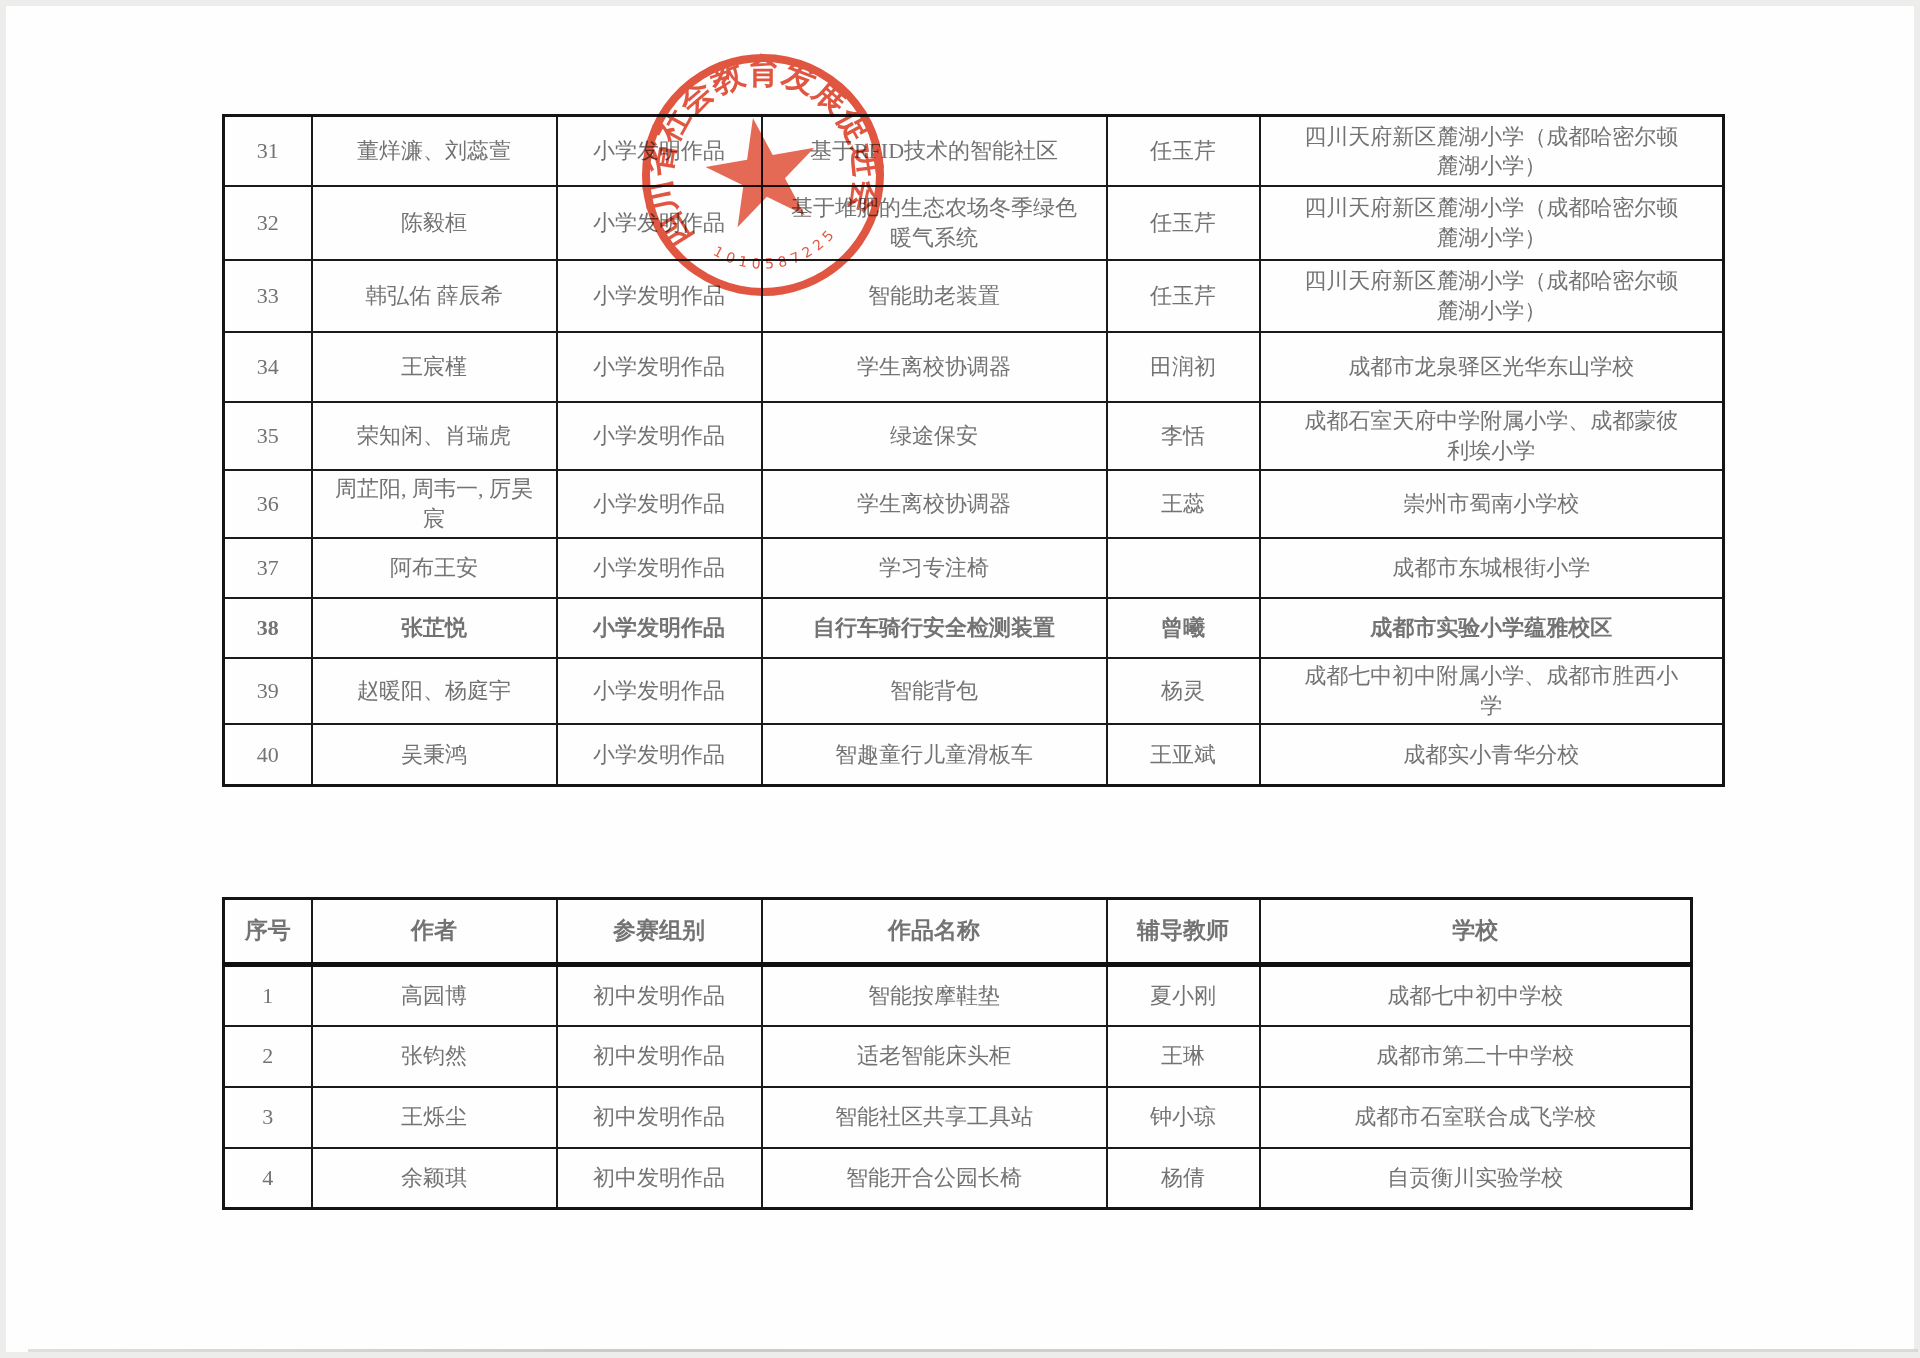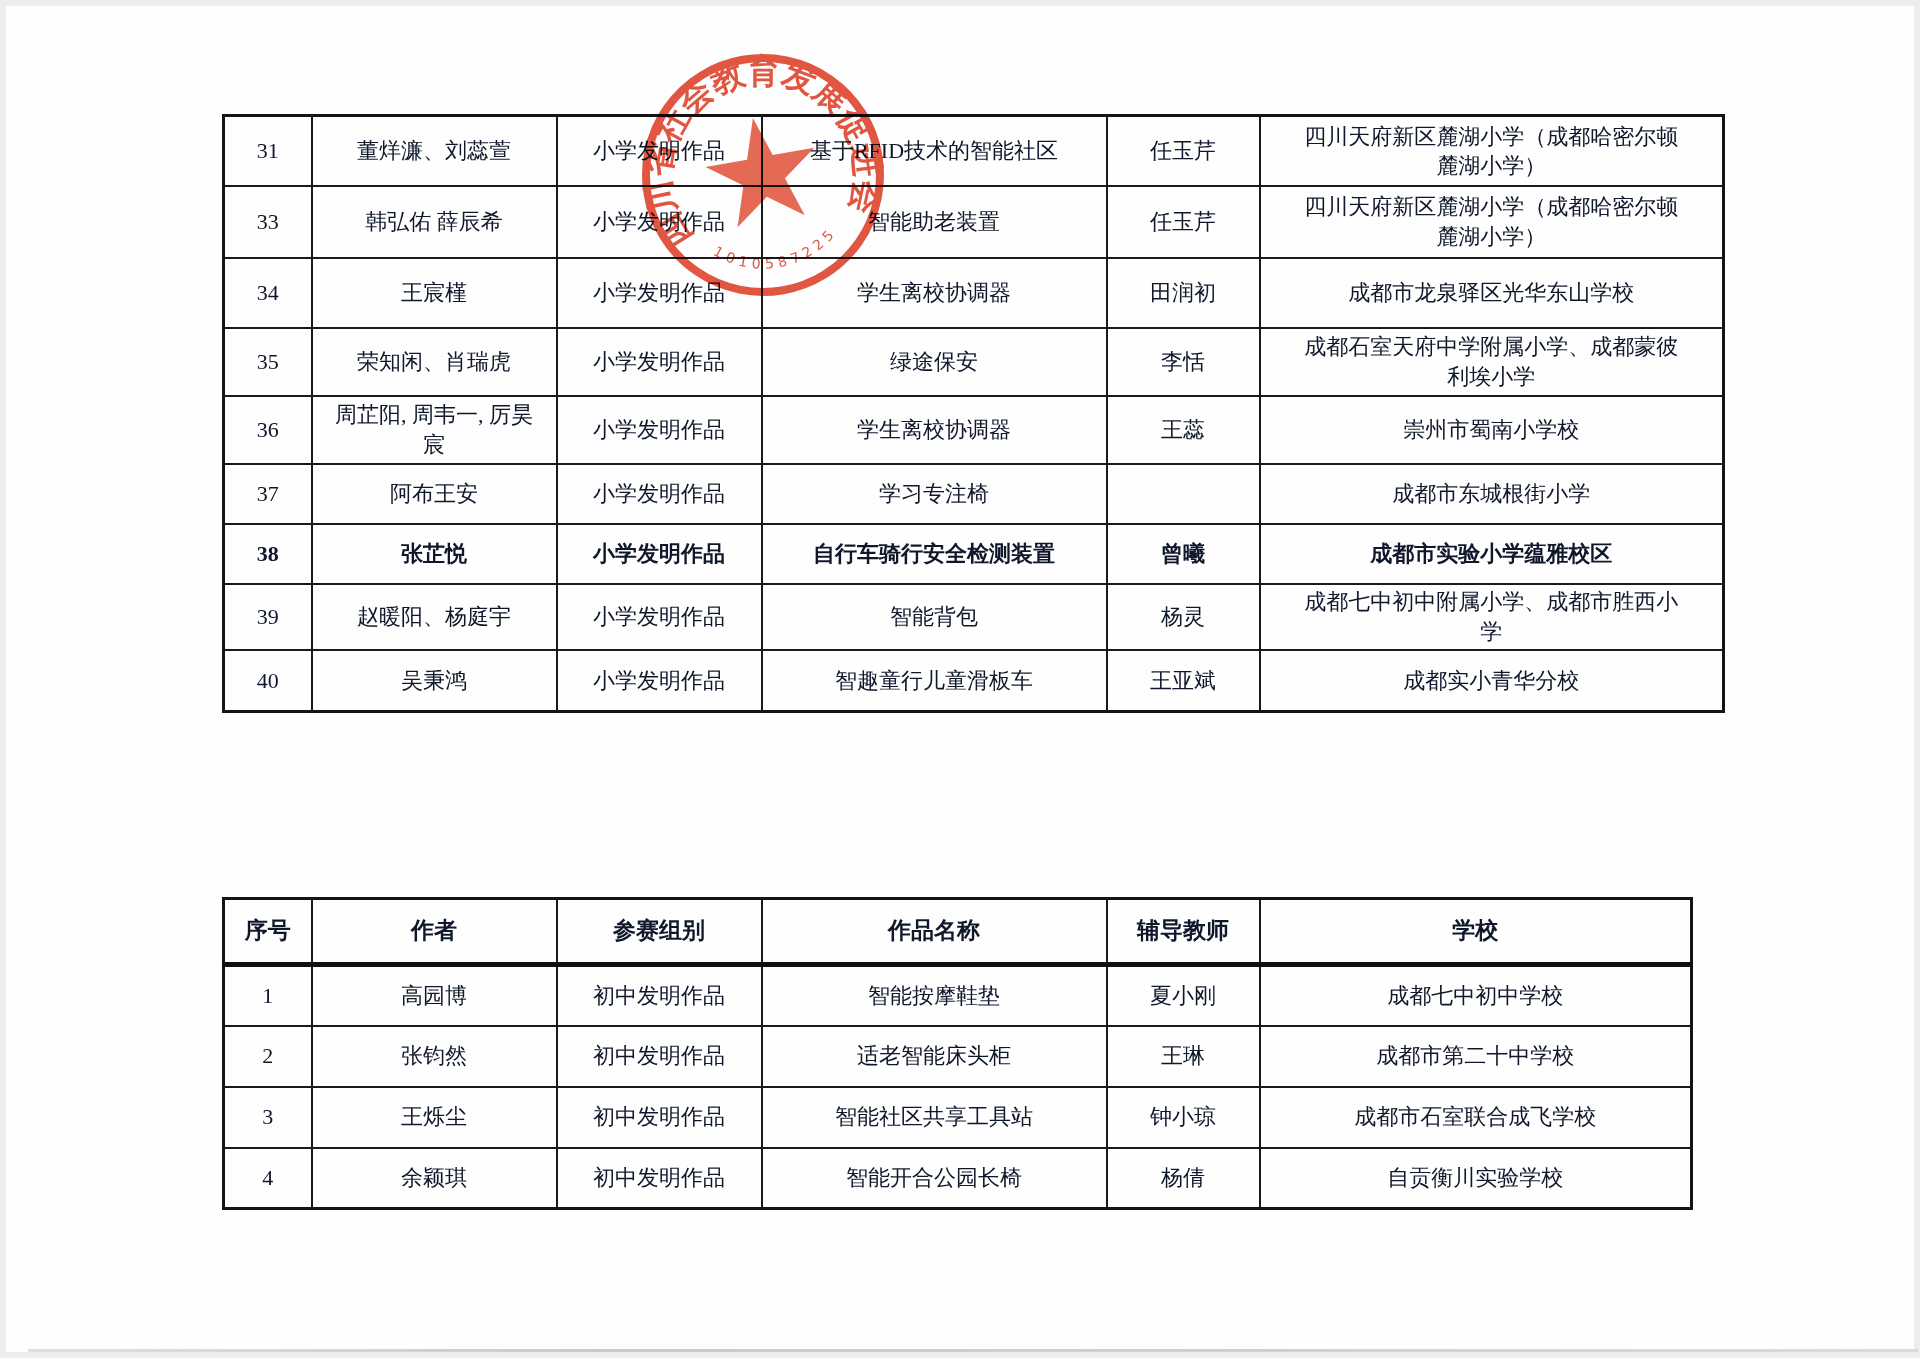--- a/index.html
+++ b/index.html
@@ -13,21 +13,21 @@
     position:relative;
     width:1920px; height:1358px;
     background:#fefefe;
     box-shadow: inset 0 0 0 6px #ededeb;
   }
   
   table.sheet{
     position:absolute;
     border-collapse:collapse;
     table-layout:fixed;
-    color:#0f172a;
+    color:#737373;
     background:transparent;
   }
   table.sheet td{
     border:2px solid #1a1a1a;
     text-align:center;
     vertical-align:middle;
     font-size:22px;
     line-height:1.32;
     padding:2px 8px;
     white-space:pre-line;
@@ -72,20 +72,30 @@
       <col style="width:345px">
         <col style="width:153px">
         <col style="width:464px">
     </colgroup>
     <tbody>
         <tr style="height: 70px;">
           <td>31</td>
           <td>董烊濂、刘蕊萱</td>
           <td>小学发明作品</td>
           <td>基于RFID技术的智能社区</td>
+          <td>任玉芹</td>
+          <td>四川天府新区麓湖小学（成都哈密尔顿
+麓湖小学）</td>
+        </tr>
+        <tr style="height: 74px;">
+          <td>32</td>
+          <td>陈毅桓</td>
+          <td>小学发明作品</td>
+          <td>基于堆肥的生态农场冬季绿色
+暖气系统</td>
           <td>任玉芹</td>
           <td>四川天府新区麓湖小学（成都哈密尔顿
 麓湖小学）</td>
         </tr>
         <tr style="height: 72px;">
           <td>33</td>
           <td>韩弘佑 薛辰希</td>
           <td>小学发明作品</td>
           <td>智能助老装置</td>
           <td>任玉芹</td>

